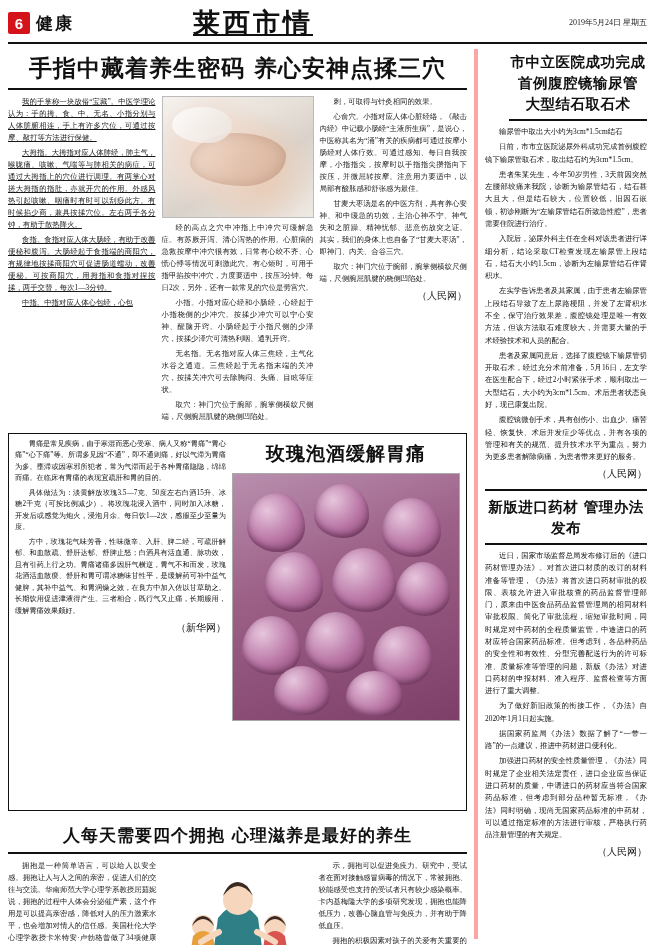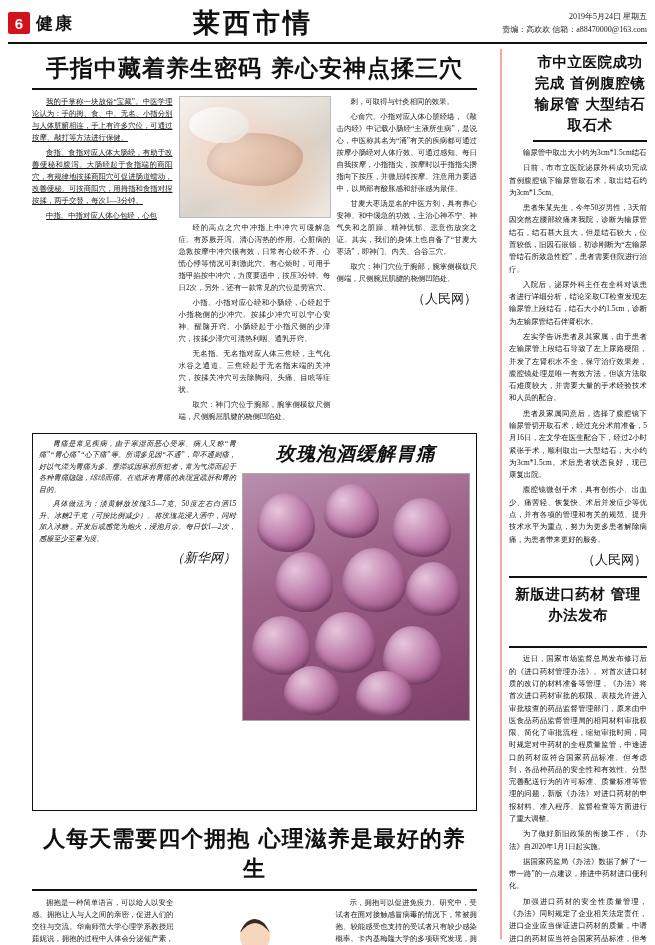--- a/index.html
+++ b/index.html
@@ -17,27 +17,28 @@
   .pagenum{
     width:22px;height:22px;background:#d4121a;color:#fff;
     display:flex;align-items:center;justify-content:center;
     font-size:15px;font-weight:bold;font-family:"Liberation Sans",sans-serif;
     border-radius:2px;margin-right:6px;
   }
   .section-name{font-size:17px;font-weight:bold;letter-spacing:2px;text-align:center;}
   .paper-title{
     flex:1;text-align:center;font-size:27px;font-weight:bold;letter-spacing:3px;
     font-family:"DejaVu Serif",serif;
+    text-decoration:underline;
   }
   .masthead-right{width:215px;text-align:right;font-size:8px;line-height:1.5;color:#222;}
   .masthead-right .r1{margin-bottom:1px;}
 
   
   .body-wrap{display:flex;margin-top:5px;height:890px;}
-  .left-col{width:470px;padding-right:23px;box-sizing:border-box;border-right:2px solid #fca5a5;margin-left:24px;}
+  .left-col{width:470px;padding-right:7px;box-sizing:border-box;border-right:4px solid #fca5a5;}
   .right-col{width:170px;padding-left:7px;box-sizing:border-box;}
 
   
   .headline1{
     text-align:center;font-size:23px;font-weight:bold;letter-spacing:1px;
     padding:3px 0 4px 0;border-bottom:2px solid #111;border-top:1px solid #fff;
     font-family:"DejaVu Serif",serif;
   }
   .art1{display:flex;margin-top:6px;}
   .col{font-size:7.4px;line-height:1.62;text-align:justify;color:#1a1a1a;}
@@ -57,44 +58,44 @@
     content:"";position:absolute;left:18%;top:30%;width:64%;height:44%;
     background:linear-gradient(115deg,#f3ded0,#e3c2ad 55%,#d8b49d);
     border-radius:48% 52% 44% 56%/56% 44% 56% 44%;
     box-shadow:inset 0 0 14px rgba(150,110,85,.35);
   }
   .photo:after{
     content:"";position:absolute;left:6%;top:8%;width:40%;height:30%;
     background:linear-gradient(120deg,#ffffff,#ece7e1);
     border-radius:50% 50% 40% 60%/50%;opacity:.8;
   }
-  .byline{text-align:right;font-size:13px;margin-top:2px;}
+  .byline{text-align:right;font-size:10px;margin-top:2px;}
 
   
   .boxart{
-    border:1px solid #111;margin-top:7px;padding:5px 6px;display:flex;height:378px;box-sizing:border-box;font-style:italic;
+    border:1px solid #111;margin-top:7px;padding:5px 6px;display:flex;height:378px;box-sizing:border-box;
   }
   .boxart .bleft{width:218px;padding-right:6px;font-size:7.2px;line-height:1.6;text-align:justify;}
   .boxart .bleft p{margin:0 0 3px 0;text-indent:1.9em;}
   .boxart .bright{width:228px;}
   .headline2{
     text-align:center;font-size:19px;font-weight:bold;letter-spacing:1px;margin:2px 0 6px 0;
     font-family:"DejaVu Serif",serif;
   }
   .rosephoto{
     width:228px;height:248px;border:1px solid #aaa;box-sizing:border-box;position:relative;overflow:hidden;
     background:linear-gradient(160deg,#b98fae 0%,#9c5f86 40%,#7d3f68 100%);
   }
   .rosephoto .bud{position:absolute;border-radius:50% 50% 46% 54%/58% 58% 42% 42%;
     background:radial-gradient(circle at 35% 30%, #e7c6dd, #b874a4 55%, #7e3e67 100%);
     box-shadow:inset 0 -3px 6px rgba(60,20,50,.5);}
 
   
   .headline3{
-    text-align:center;font-size:22px;font-weight:bold;letter-spacing:1px;
+    text-align:center;font-size:17px;font-weight:bold;letter-spacing:1px;
     padding:6px 0 5px 0;border-bottom:2px solid #111;margin-top:7px;
     font-family:"DejaVu Serif",serif;
   }
   .art3{display:flex;margin-top:6px;}
   .h1c{width:152px;padding-right:6px;}
   .h2c{width:152px;padding-right:6px;}
   .h3c{width:152px;}
   .art3 p{margin:0 0 3px 0;text-indent:1.9em;font-size:7.4px;line-height:1.62;text-align:justify;}
   .illus{
     width:150px;height:112px;border:0;margin:0 auto 4px auto;position:relative;overflow:hidden;
@@ -105,48 +106,48 @@
   .r-headline{
     text-align:center;font-size:14.5px;font-weight:bold;line-height:1.45;
     padding:2px 0 5px 0;border-bottom:2px solid #111;letter-spacing:.5px;
     font-family:"DejaVu Serif",serif;
     margin-left:24px;
   }
   .r-body{font-size:7.4px;line-height:1.66;text-align:justify;margin-top:5px;}
   .r-body p{margin:0 0 3px 0;text-indent:1.9em;}
   .r-headline2{
     text-align:center;font-size:14.5px;font-weight:bold;line-height:1.45;
-    padding:5px 0 21px 0;border-top:2px solid #111;border-bottom:2px solid #111;
+    padding:5px 0 5px 0;border-top:2px solid #111;border-bottom:2px solid #111;
     margin-top:6px;letter-spacing:.5px;font-family:"DejaVu Serif",serif;
   }
 </style>
 </head>
 <body>
 
 <div class="page">
 
   <div class="masthead">
     <div class="pagenum">6</div>
     <div class="section-name">健康</div>
     <div class="paper-title">莱西市情</div>
     <div class="masthead-right">
       <div class="r1">2019年5月24日 星期五</div>
-      <div>责编：高欢欢  信箱：a88470000@163.com</div>
     </div>
   </div>
 
   <div class="body-wrap">
 
     <div class="left-col">
 
       <div class="headline1">手指中藏着养生密码 养心安神点揉三穴</div>
 
       <div class="art1">
         <div class="col c1">
           <p>我的手掌称一块放俗“宝藏”。中医学理论认为：手的拇、食、中、无名、小指分别与人体脏腑相连，手上有许多穴位，可通过按摩、敲打等方法进行保健。</p>
+          <p>大拇指。大拇指对应人体肺经，肺主气，喉咙痛、咳嗽、气喘等与肺相关的病症，可通过大拇指上的穴位进行调理。有两掌心对搓大拇指的指肚，亦就开穴的作用。外感风热引起咳嗽、咽痛时有时可以刮痧此方。有时候掐少商，兼具按揉穴位。左右两手各分钟，有助于散热降火。</p>
           <p>食指。食指对应人体大肠经，有助于改善便秘和腹泻。大肠经起于食指端的商阳穴，有规律地按揉商阳穴可促进肠道蠕动，改善便秘。可按商阳穴，用拇指和食指对捏按揉，两手交替，每次1—3分钟。</p>
           <p>中指。中指对应人体心包经，心包</p>
         </div>
         <div class="col c2">
           <div class="photo"></div>
           <p>经的高点之穴中冲指上中冲穴可缓解急症。有苏厥开泻、清心泻热的作用。心脏病的急救按摩中冲穴很有效，日常有心绞不齐、心慌心悸等情况可刺激此穴。有心烦时，可用手指甲掐按中冲穴，力度要适中，按压3分钟。每日2次，另外，还有一款常见的穴位是劳宫穴。</p>
           <p>小指。小指对应心经和小肠经，心经起于小指桡侧的少冲穴。按揉少冲穴可以宁心安神、醒脑开窍。小肠经起于小指尺侧的少泽穴，按揉少泽穴可清热利咽、通乳开窍。</p>
           <p>无名指。无名指对应人体三焦经，主气化水谷之通道。三焦经起于无名指末端的关冲穴，按揉关冲穴可去除胸闷、头痛、目眩等症状。</p>
           <p>取穴：神门穴位于腕部，腕掌侧横纹尺侧端，尺侧腕屈肌腱的桡侧凹陷处。</p>
         </div>
@@ -156,20 +157,21 @@
           <p>甘麦大枣汤是名的中医方剂，具有养心安神、和中缓急的功效，主治心神不宁、神气失和之脏躁、精神忧郁、悲意伤放突之证。其实，我们的身体上也自备了“甘麦大枣汤”，即神门、内关、合谷三穴。</p>
           <p>取穴：神门穴位于腕部，腕掌侧横纹尺侧端，尺侧腕屈肌腱的桡侧凹陷处。</p>
           <div class="byline">（人民网）</div>
         </div>
       </div>
 
       <div class="boxart">
         <div class="bleft">
           <p>胃痛是常见疾病，由于寒湿而恶心受寒、病人又称“胃痛”“胃心痛”“心下痛”等。所谓多见因“不通”，即不通则痛，好以气滞为胃痛为多。壅滞或因寒邪所犯者，常为气滞而起于各种胃痛隐隐，绵绵而痛。在临床有胃痛的表现宜疏肝和胃的目的。</p>
           <p>具体做法为：淡黄解放玫瑰3.5—7克、50度左右白酒15升、冰糖2千克（可按比例减少）。将玫瑰花浸入酒中，同时加入冰糖，开发后或感觉为炮火，浸泡月余。每日饮1—2次，感服至少至量为度。</p>
+          <p>方中，玫瑰花气味芳香，性味微辛、入肝、脾二经，可疏肝解郁、和血散疏、舒肝达郁、舒脾止怒；白酒具有活血通、脉功效，且有引药上行之功。胃痛诸痛多因肝气横逆，胃气不和而发，玫瑰花酒活血散瘀、舒肝和胃可谓冰糖味甘性平，是缓解药可补中益气健脾，其补中益气、和胃润燥之效，在良方中加入佐以甘草助之。长期饮用促进津液得产生。三者相合，既行气又止痛，长期服用，缓解胃痛效果颇好。</p>
           <div class="byline">（新华网）</div>
         </div>
         <div class="bright">
           <div class="headline2">玫瑰泡酒缓解胃痛</div>
           <div class="rosephoto">
             <div class="bud" style="left:6%;top:8%;width:26%;height:24%"></div>
             <div class="bud" style="left:36%;top:4%;width:24%;height:22%"></div>
             <div class="bud" style="left:66%;top:10%;width:26%;height:24%"></div>
             <div class="bud" style="left:14%;top:32%;width:26%;height:24%"></div>
             <div class="bud" style="left:44%;top:30%;width:28%;height:26%"></div>

